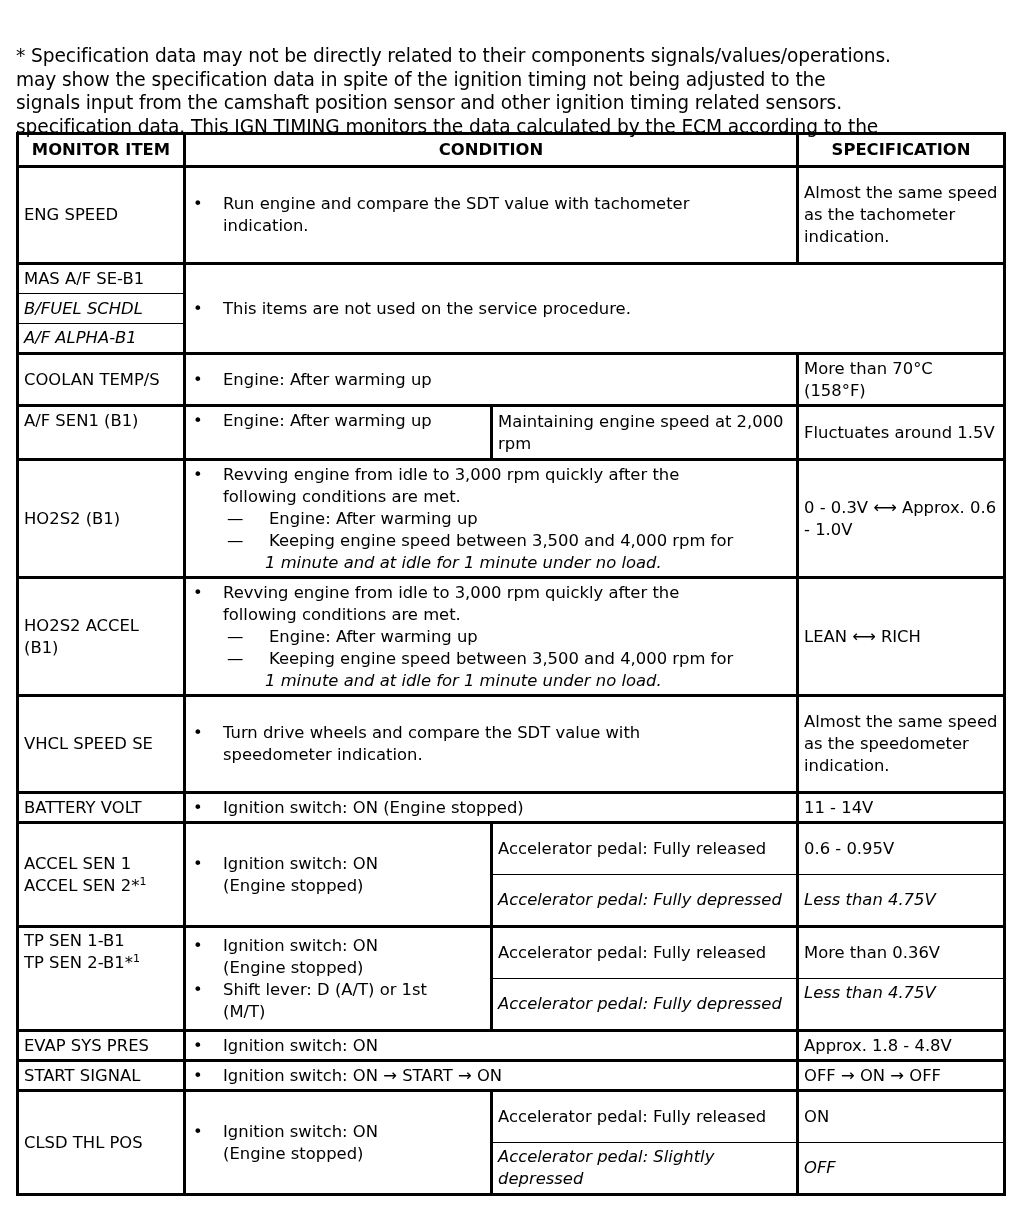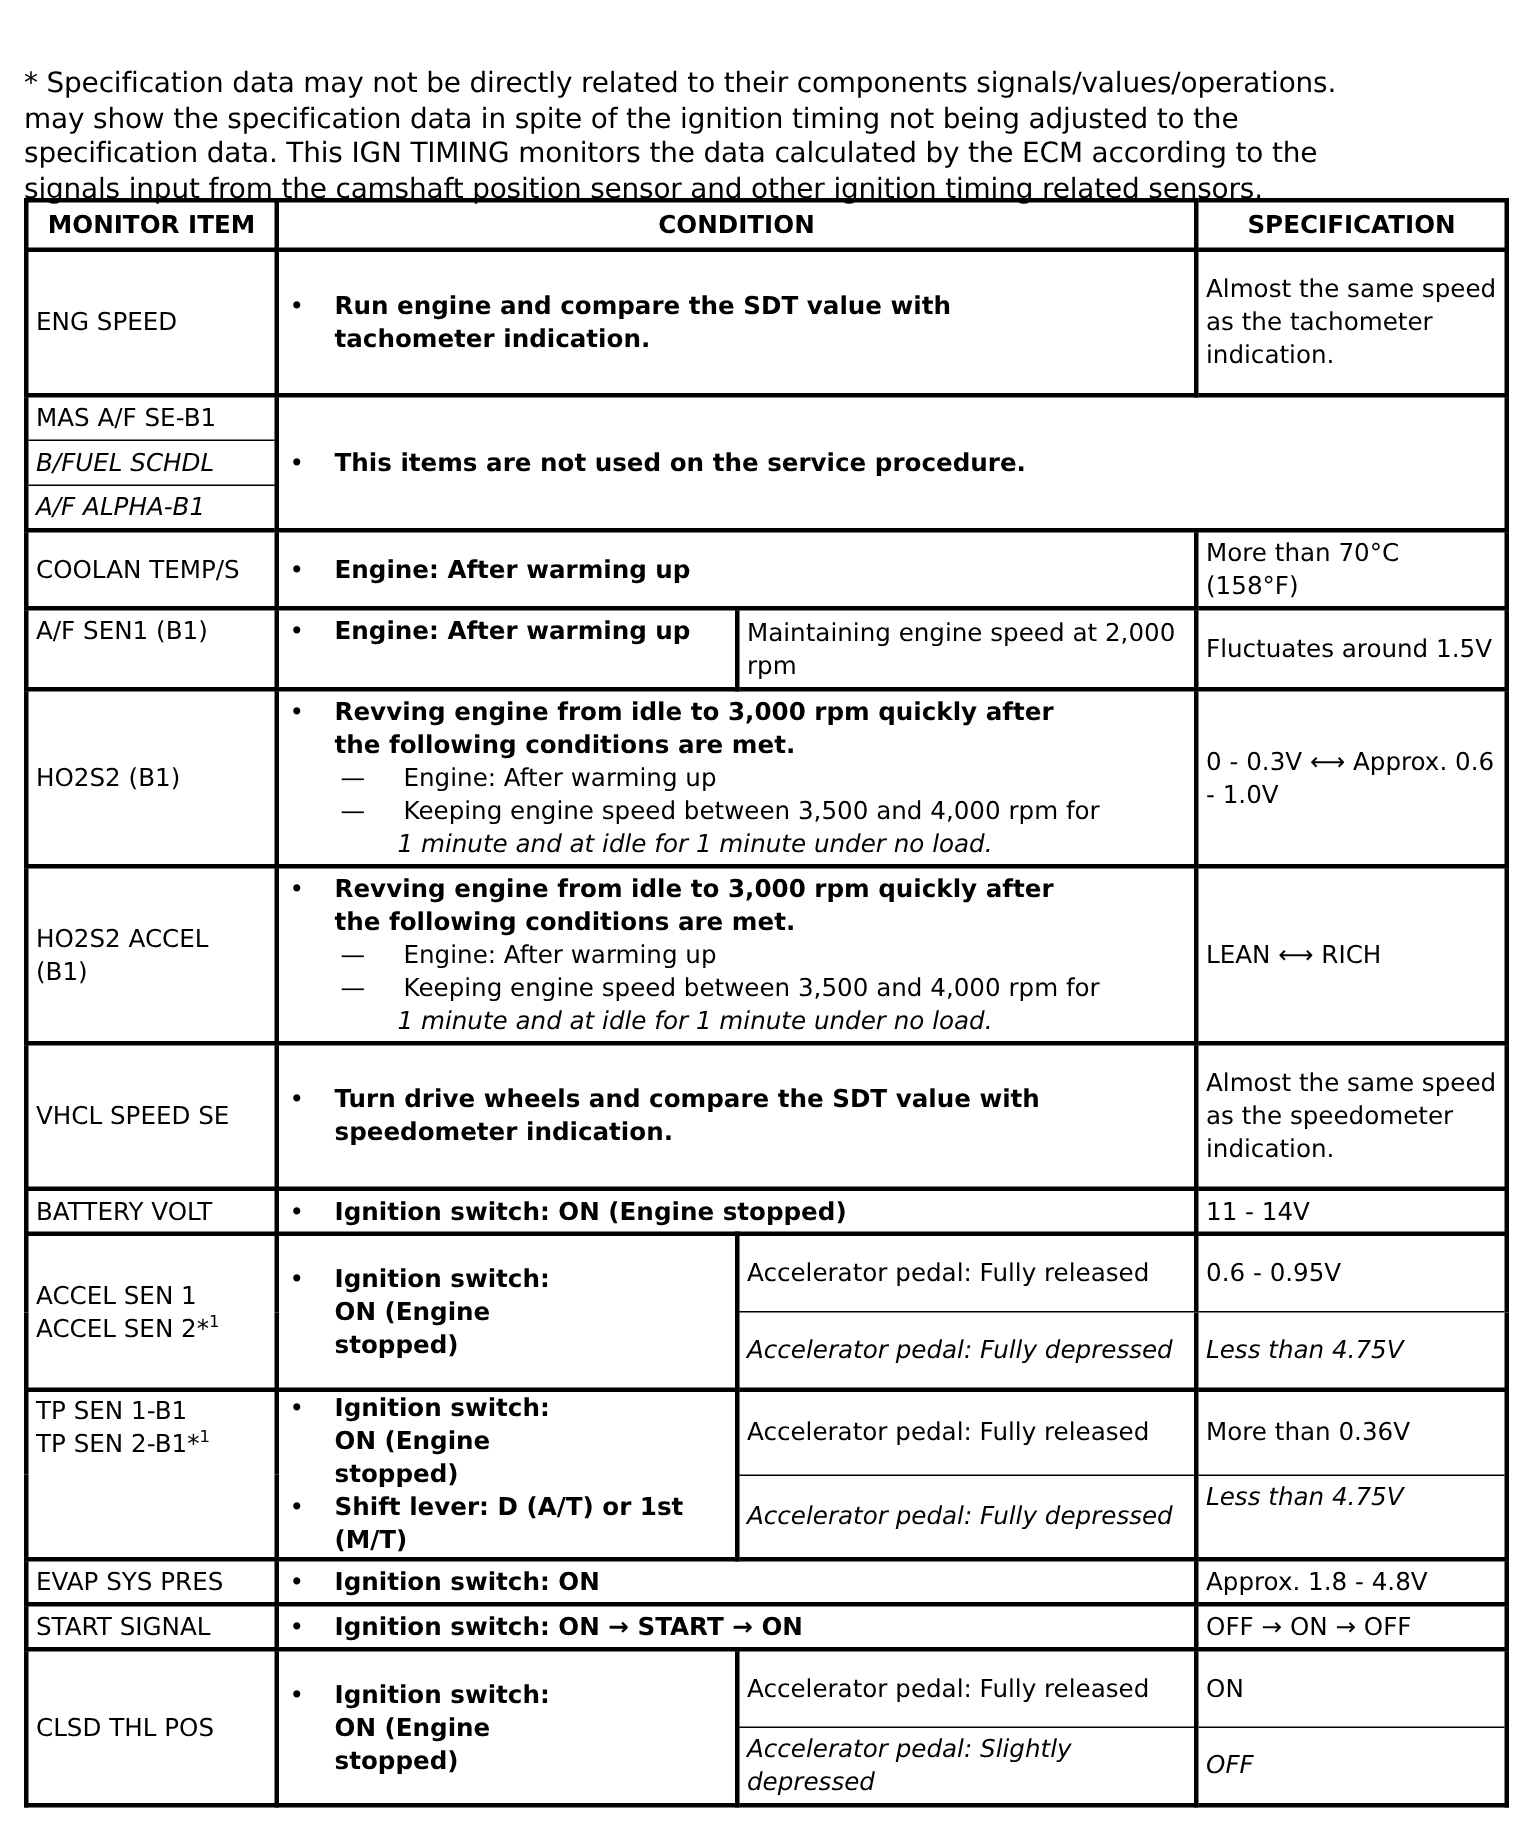--- a/index.html
+++ b/index.html
@@ -23,35 +23,35 @@
   }
   table.spec th { font-weight: bold; text-align: center; height: 30px; font-size: 16.4px; }
   table.spec td.thin-b { border-bottom-width: 1.5px; margin-top: 35px; }
   table.spec td.thin-t { border-top-width: 1.5px; font-style: italic; }
   col.c1 { width: 167px; }
   col.c2 { width: 307px; }
   col.c3 { width: 306px; }
   col.c4 { width: 207px; }
   .b { display: flex; }
   .b .dot { width: 30px; flex: 0 0 30px; padding-left: 2px; }
-  .b .txt { flex: 1; font-weight: bold; }
+  .b .txt { flex: 1; }
   .d { display: flex; padding-left: 36px; }
   .d .dash { width: 42px; flex: 0 0 42px; }
   .d .txt { flex: 1; }
   .cont { padding-left: 74px; font-style: italic; }
   sup { font-size: 11px; line-height: 0; }
 </style>
 </head>
 <body>
 
 <div class="note">
   <div>* Specification data may not be directly related to their components signals/values/operations.</div>
   <div>may show the specification data in spite of the ignition timing not being adjusted to the</div>
+  <div>signals input from the camshaft position sensor and other ignition timing related sensors.</div>
   <div>specification data. This IGN TIMING monitors the data calculated by the ECM according to the</div>
-  <div>signals input from the camshaft position sensor and other ignition timing related sensors.</div>
 </div>
 
 <table class="spec">
   <colgroup>
       <col class="c1">
       <col class="c2">
       <col class="c3">
       <col class="c4">
     </colgroup>
   <tbody>

